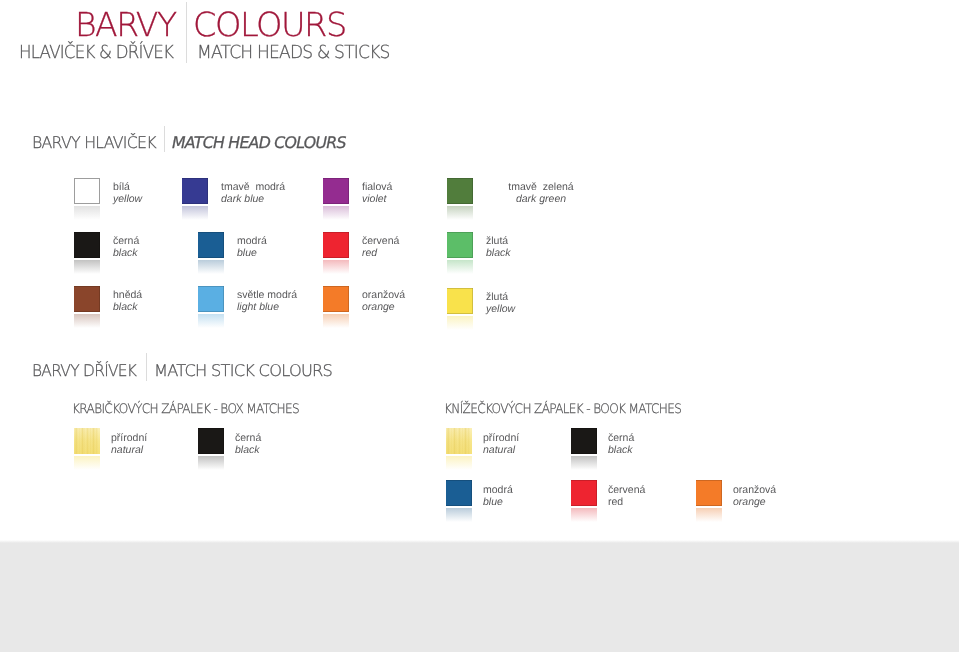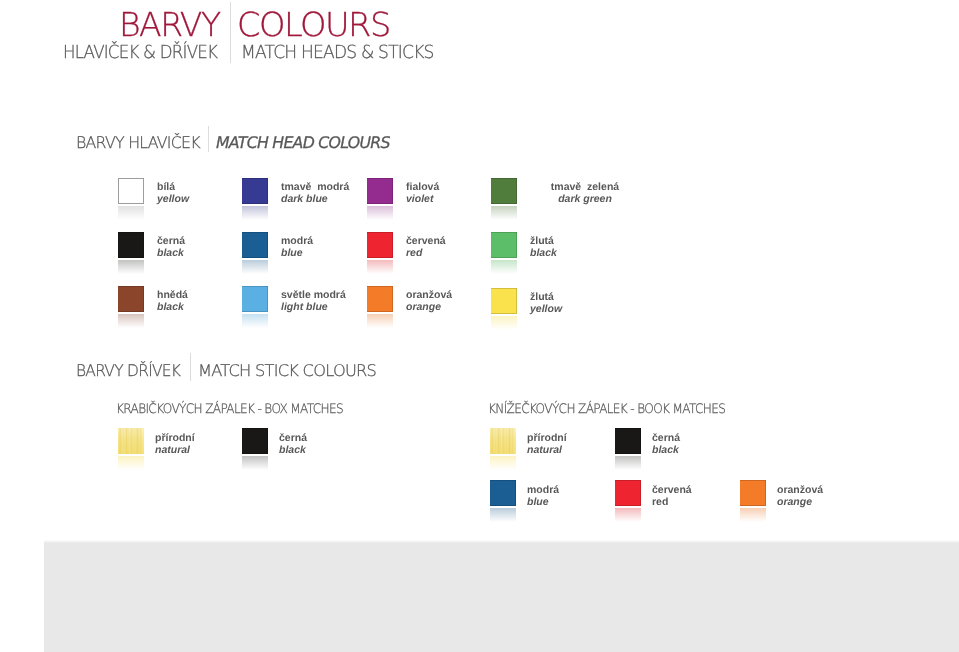--- a/index.html
+++ b/index.html
@@ -1,21 +1,21 @@
 <!DOCTYPE html>
 <html><head>
 <meta charset="utf-8">
 <title>BARVY / COLOURS</title>
 <style>
   html,body{margin:0;padding:0;}
   body{width:959px;height:652px;background:#fff;overflow:hidden;
        font-family:"Liberation Sans",sans-serif;
        -webkit-font-smoothing:antialiased;
        text-rendering:geometricPrecision;}
-  .page{position:absolute;left:0;top:0;width:810px;height:652px;margin-left:44px;}
+  .page{position:absolute;left:0;top:0;width:810px;height:652px;}
 
   
   .hdr-title{position:absolute;font-family:"DejaVu Sans",sans-serif;font-weight:200;
              font-size:33px;line-height:1;white-space:pre;transform-origin:0 0;
              letter-spacing:-1.5px;color:#a0173a;-webkit-text-stroke:.3px #a0173a;}
   .hdr-sub{position:absolute;font-family:"DejaVu Sans",sans-serif;font-weight:200;
            font-size:18px;line-height:1;white-space:pre;color:#58585a;
            -webkit-text-stroke:.28px #58585a;letter-spacing:-.85px;
            transform-origin:0 0;transform:scaleX(.925);}
   #hdr-title-cs{left:75px;top:8px;}
@@ -31,21 +31,21 @@
             transform-origin:0 0;transform:scaleX(.985);}
   .sec-div{position:absolute;width:1px;background:#dcdcdc;}
 
   
   .grp-label{position:absolute;white-space:pre;font-family:"DejaVu Sans",sans-serif;
              font-weight:200;font-size:13px;line-height:1;color:#58585a;
              -webkit-text-stroke:.26px #58585a;letter-spacing:-.7px;
              transform-origin:0 0;transform:scaleX(.93);}
 
   
-  .sw{position:absolute;width:26px;height:44px;font-weight:bold;}
+  .sw{position:absolute;width:26px;height:44px;}
   .sw-chip{position:absolute;left:0;top:0;width:26px;height:26px;box-sizing:border-box;}
   .sw-refl{position:absolute;left:0;top:28px;width:26px;height:14px;}
   .sw-txt{position:absolute;left:39px;top:2.5px;
           font-family:"Liberation Sans",sans-serif;font-size:10.5px;line-height:12.2px;
           color:#58585a;width:110px;}
   .sw-txt span{display:block;white-space:pre;}
   .sw-txt .en{font-style:italic;}
   .sw-txt .en.noi{font-style:normal;}
 
   
@@ -69,21 +69,21 @@
     <div class="sec-div" style="left:164px;top:126px;height:26px;"></div>
     <div class="sec-head" style="left:172px;top:135px;font-style:italic;transform:scaleX(.985);">MATCH HEAD COLOURS</div>
     <div class="sw" style="left:74px;top:178px;">
       <div class="sw-chip" style="background:#ffffff;border:1px solid #9d9d9d;"></div>
       <div class="sw-refl" style="background:linear-gradient(to bottom, rgba(150,150,150,.28), rgba(130,130,130,0));"></div>
       <div class="sw-txt">
         <span class="cs">bílá</span>
         <span class="en">yellow</span>
       </div>
     </div>
-    <div class="sw" style="left:198px;top:178px;padding-left:40px;">
+    <div class="sw" style="left:182px;top:178px;padding-left:40px;">
       <div class="sw-chip" style="background:#363a92;box-shadow:inset -1px -1px 0 0 rgba(38,41,105,.55), inset 0 1px 0 0 rgba(38,41,105,.55);"></div>
       <div class="sw-refl" style="background:linear-gradient(to bottom, rgba(55,59,136,0.298), rgba(55,59,136,0));"></div>
       <div class="sw-txt">
         <span class="cs">tmavě  modrá</span>
         <span class="en">dark blue</span>
       </div>
     </div>
     <div class="sw" style="left:323px;top:178px;">
       <div class="sw-chip" style="background:#942c90;box-shadow:inset -1px -1px 0 0 rgba(106,31,103,.55), inset 0 1px 0 0 rgba(106,31,103,.55);"></div>
       <div class="sw-refl" style="background:linear-gradient(to bottom, rgba(140,49,137,0.315), rgba(140,49,137,0));"></div>

